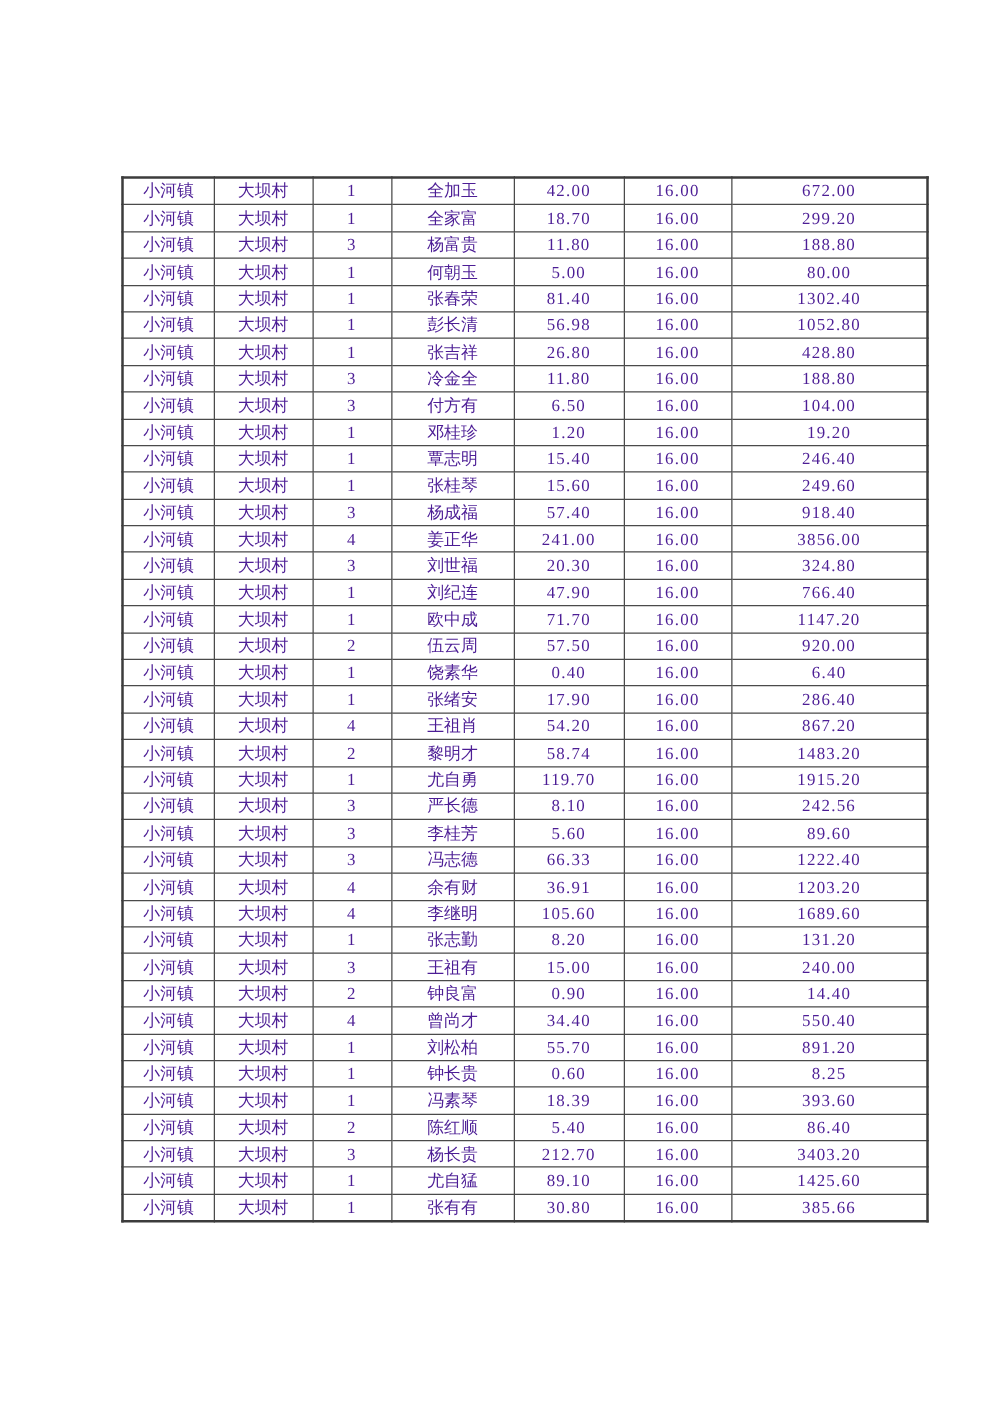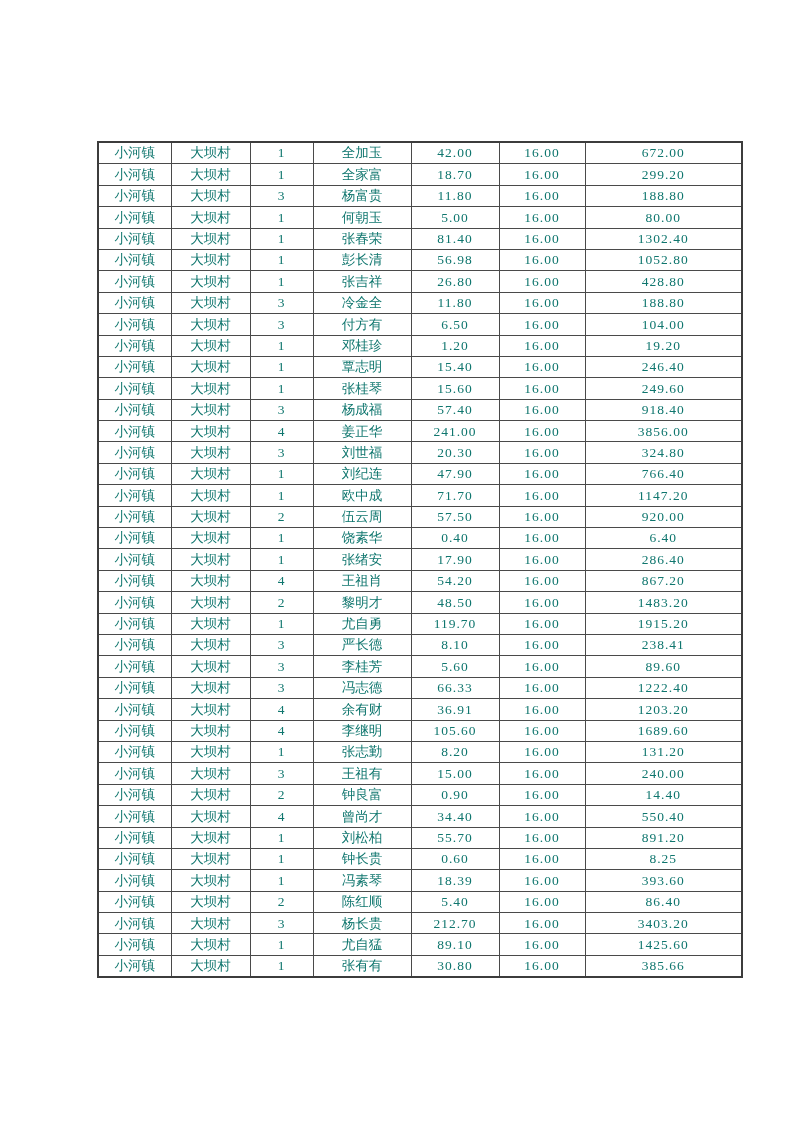--- a/index.html
+++ b/index.html
@@ -7,21 +7,21 @@
     padding: 0;
     background: #ffffff;
   }
   .page {
     position: relative;
     width: 793px;
     height: 1122px;
     background: #ffffff;
     overflow: hidden;
     font-family: "Liberation Serif", "DejaVu Serif", serif;
-    color: #0f766e;
+    color: #4c1d95;
   }
   table.data-table {
     position: absolute;
     left: 97px;
     top: 141px;
     width: 645px;
     border-collapse: collapse;
     table-layout: fixed;
     border: 2px solid #3c3c3c;
   }
@@ -243,41 +243,41 @@
           <td>王祖肖</td>
           <td class="num">54.20</td>
           <td class="num">16.00</td>
           <td class="num">867.20</td>
         </tr>
         <tr>
           <td>小河镇</td>
           <td>大坝村</td>
           <td class="num">2</td>
           <td>黎明才</td>
-          <td class="num">48.50</td>
+          <td class="num">58.74</td>
           <td class="num">16.00</td>
           <td class="num">1483.20</td>
         </tr>
         <tr>
           <td>小河镇</td>
           <td>大坝村</td>
           <td class="num">1</td>
           <td>尤自勇</td>
           <td class="num">119.70</td>
           <td class="num">16.00</td>
           <td class="num">1915.20</td>
         </tr>
         <tr>
           <td>小河镇</td>
           <td>大坝村</td>
           <td class="num">3</td>
           <td>严长德</td>
           <td class="num">8.10</td>
           <td class="num">16.00</td>
-          <td class="num">238.41</td>
+          <td class="num">242.56</td>
         </tr>
         <tr>
           <td>小河镇</td>
           <td>大坝村</td>
           <td class="num">3</td>
           <td>李桂芳</td>
           <td class="num">5.60</td>
           <td class="num">16.00</td>
           <td class="num">89.60</td>
         </tr>

